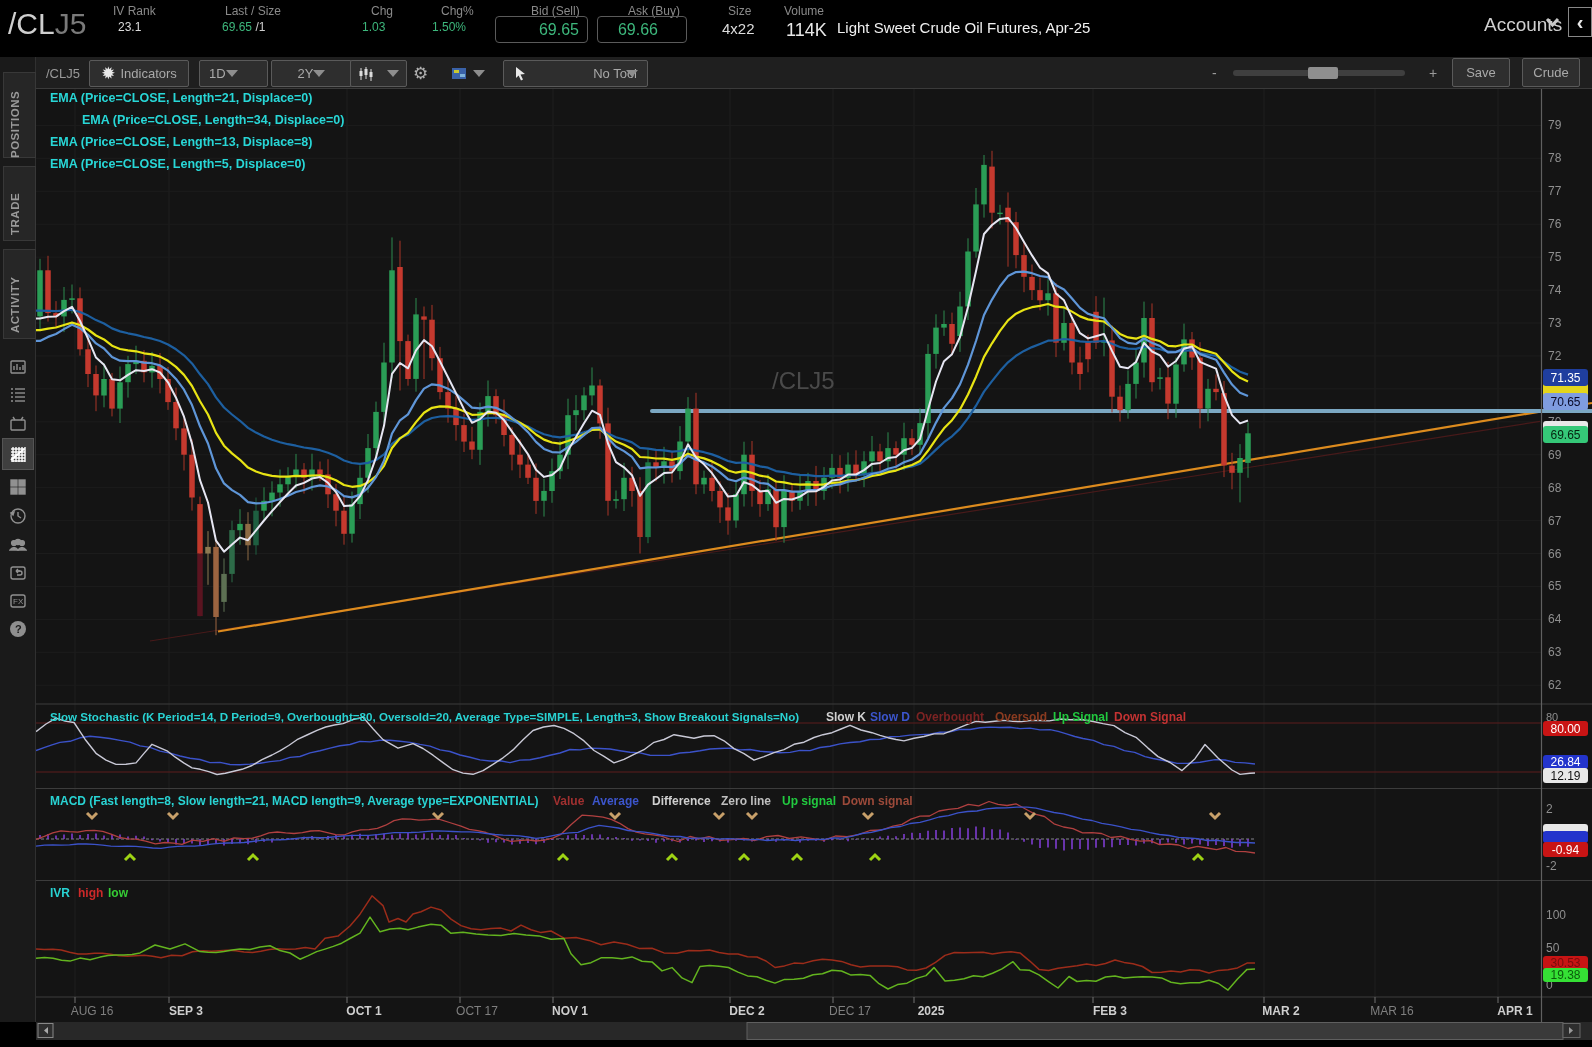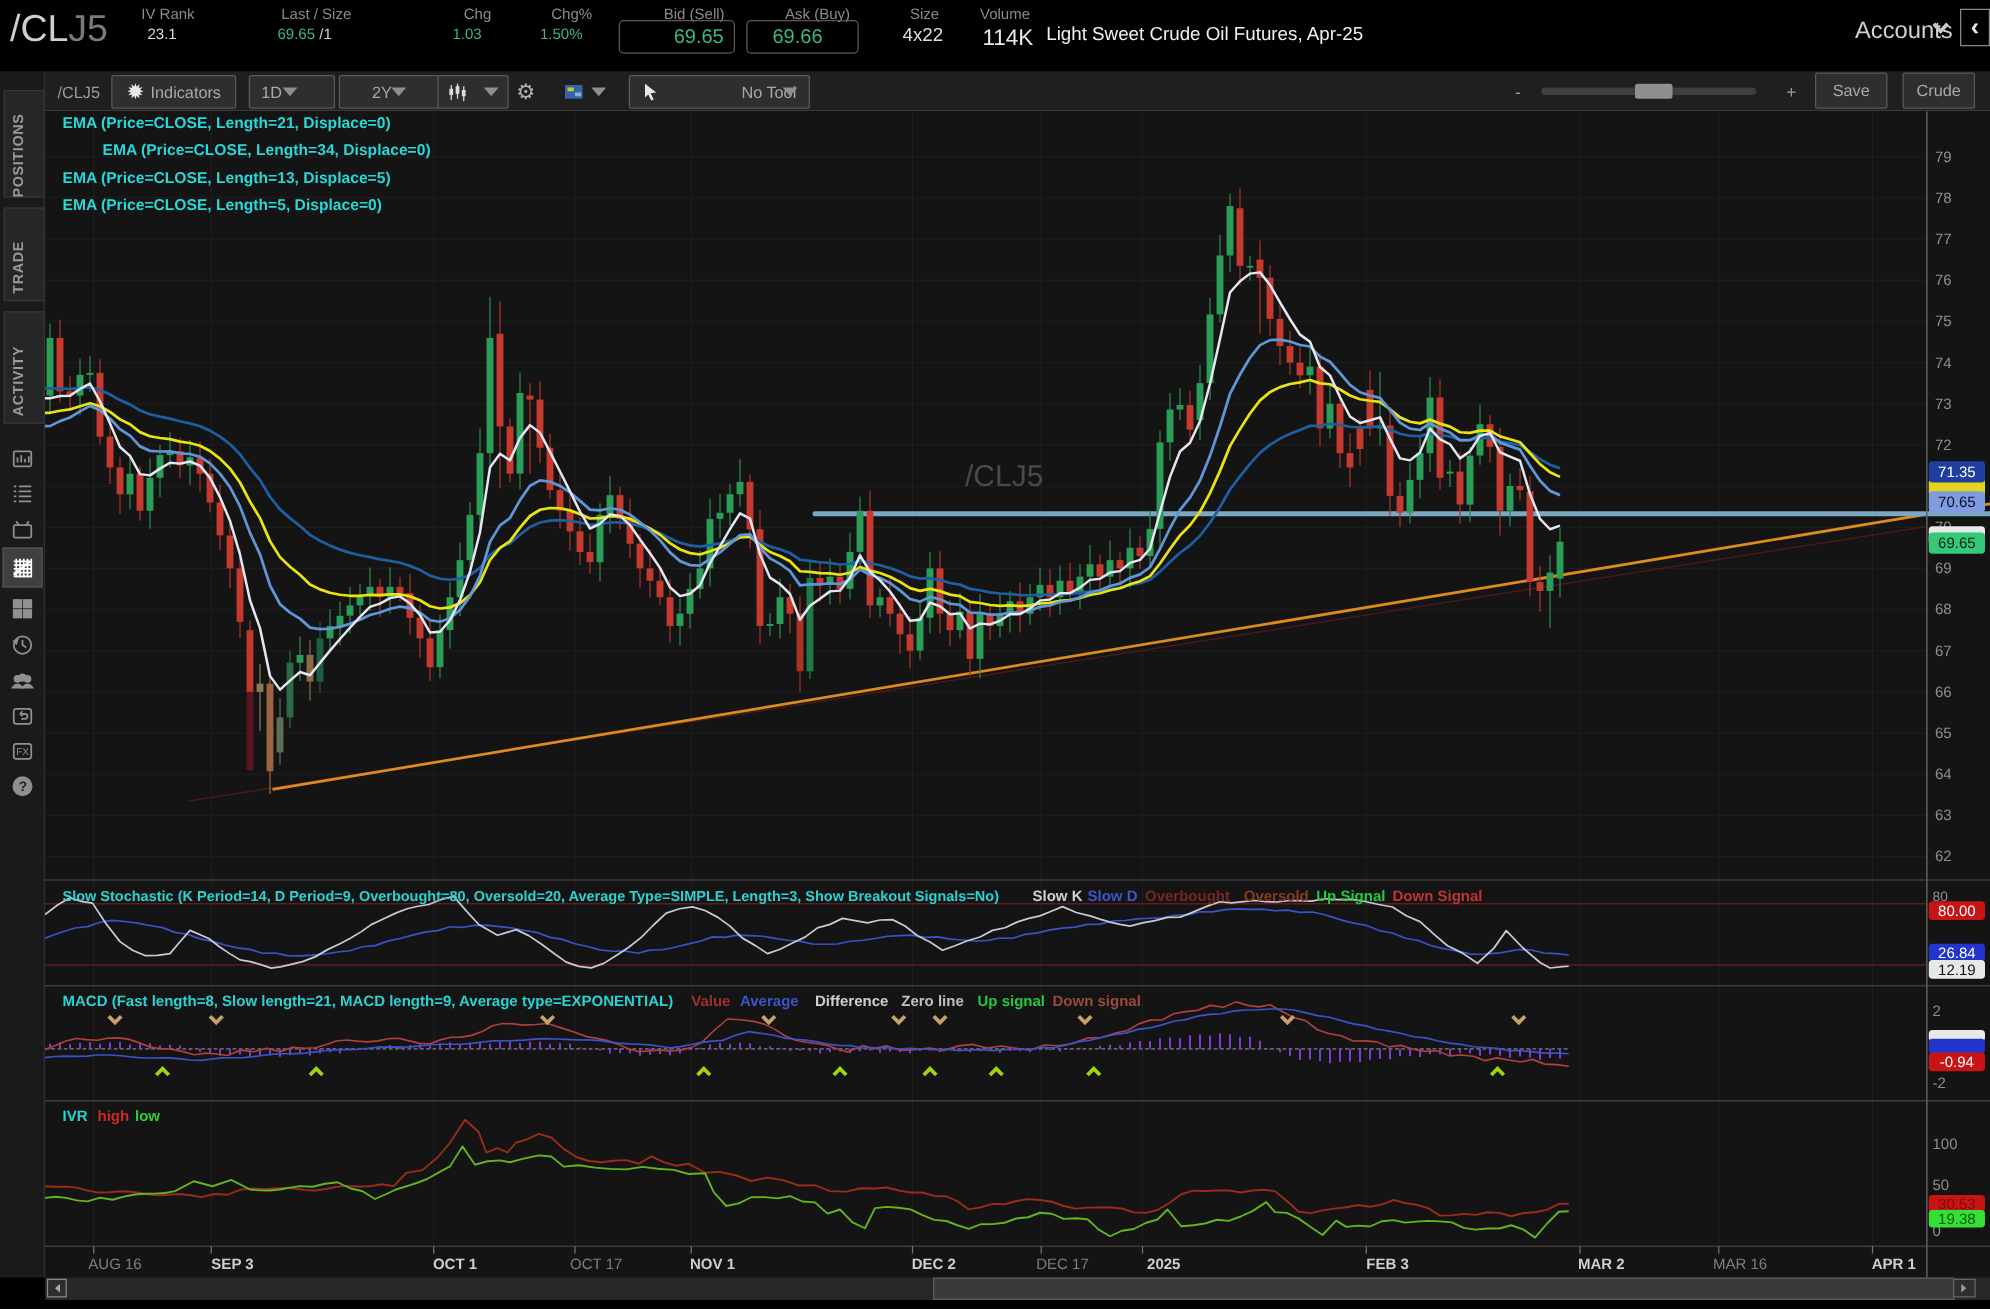--- a/index.html
+++ b/index.html
@@ -771,13 +771,13 @@
       <text x="616" y="716" font-size="12" font-weight="600" fill="#cfcfcf">Difference</text>
       <text x="685" y="716" font-size="12" font-weight="600" fill="#bfbfbf">Zero line</text>
       <text x="746" y="716" font-size="12" font-weight="600" fill="#21c93f">Up signal</text>
       <text x="806" y="716" font-size="12" font-weight="600" fill="#9c4a3a">Down signal</text>
       <text x="14" y="808" font-size="12" font-weight="600" fill="#29d3d3">IVR</text>
       <text x="42" y="808" font-size="12" font-weight="600" fill="#cc2929">high</text>
       <text x="72" y="808" font-size="12" font-weight="600" fill="#35cc35">low</text>
     </svg></div>
 <div style="position:absolute;left:50px;top:91px;color:#28d7d7;font-size:12.5px;font-weight:bold;">EMA (Price=CLOSE, Length=21, Displace=0)</div>
 <div style="position:absolute;left:50px;top:113px;color:#28d7d7;font-size:12.5px;font-weight:bold;margin-left:32px;">EMA (Price=CLOSE, Length=34, Displace=0)</div>
-<div style="position:absolute;left:50px;top:135px;color:#28d7d7;font-size:12.5px;font-weight:bold;">EMA (Price=CLOSE, Length=13, Displace=5)</div>
+<div style="position:absolute;left:50px;top:135px;color:#28d7d7;font-size:12.5px;font-weight:bold;">EMA (Price=CLOSE, Length=13, Displace=8)</div>
 <div style="position:absolute;left:50px;top:157px;color:#28d7d7;font-size:12.5px;font-weight:bold;">EMA (Price=CLOSE, Length=5, Displace=0)</div>
 </body></html>

